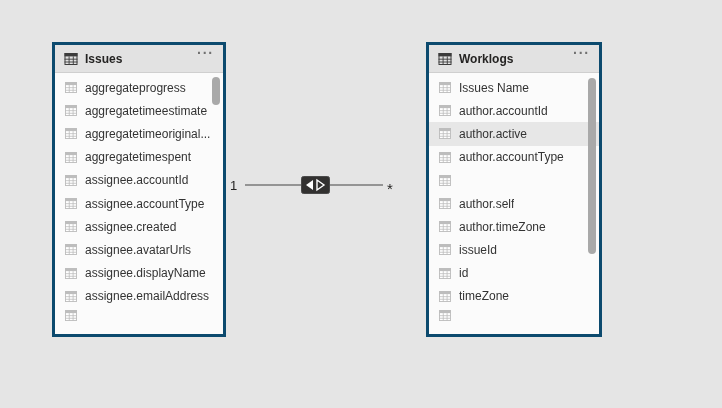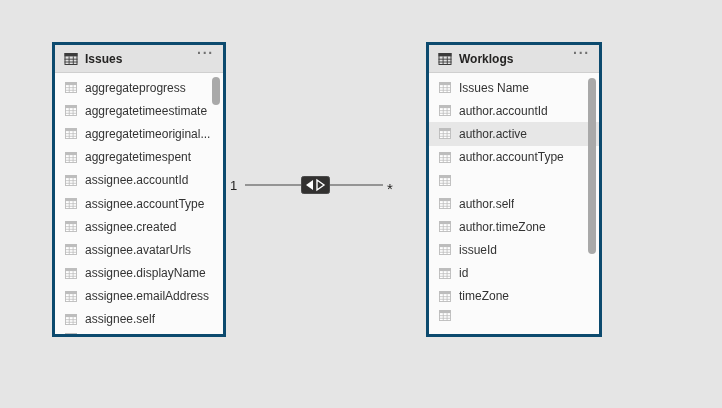--- a/index.html
+++ b/index.html
@@ -169,30 +169,20 @@
         <div class="field-row">
           <span class="icon-wrap">
             <svg width="12" height="11" viewBox="0 0 13 12">
               <rect x="0.5" y="0.5" width="12" height="11" fill="#ffffff" stroke="currentColor"></rect>
               <rect x="0" y="0" width="13" height="3.4" fill="currentColor"></rect>
               <path d="M0 6.2h13M0 9h13M4.6 3.4v8.6M8.8 3.4v8.6" stroke="currentColor" stroke-width="0.9" fill="none"></path>
             </svg>
           </span>
           <span class="flabel">assignee.emailAddress</span>
         </div>
-        <div class="field-row">
-          <span class="icon-wrap">
-            <svg width="12" height="11" viewBox="0 0 13 12">
-              <rect x="0.5" y="0.5" width="12" height="11" fill="#ffffff" stroke="currentColor"></rect>
-              <rect x="0" y="0" width="13" height="3.4" fill="currentColor"></rect>
-              <path d="M0 6.2h13M0 9h13M4.6 3.4v8.6M8.8 3.4v8.6" stroke="currentColor" stroke-width="0.9" fill="none"></path>
-            </svg>
-          </span>
-          <span class="flabel">assignee.self</span>
-        </div>
         <div class="field-row partial">
           <span class="icon-wrap">
             <svg width="12" height="11" viewBox="0 0 13 12">
               <rect x="0.5" y="0.5" width="12" height="11" fill="#ffffff" stroke="currentColor"></rect>
               <rect x="0" y="0" width="13" height="3.4" fill="currentColor"></rect>
               <path d="M0 6.2h13M0 9h13M4.6 3.4v8.6M8.8 3.4v8.6" stroke="currentColor" stroke-width="0.9" fill="none"></path>
             </svg>
           </span>
         </div>
       </div>

